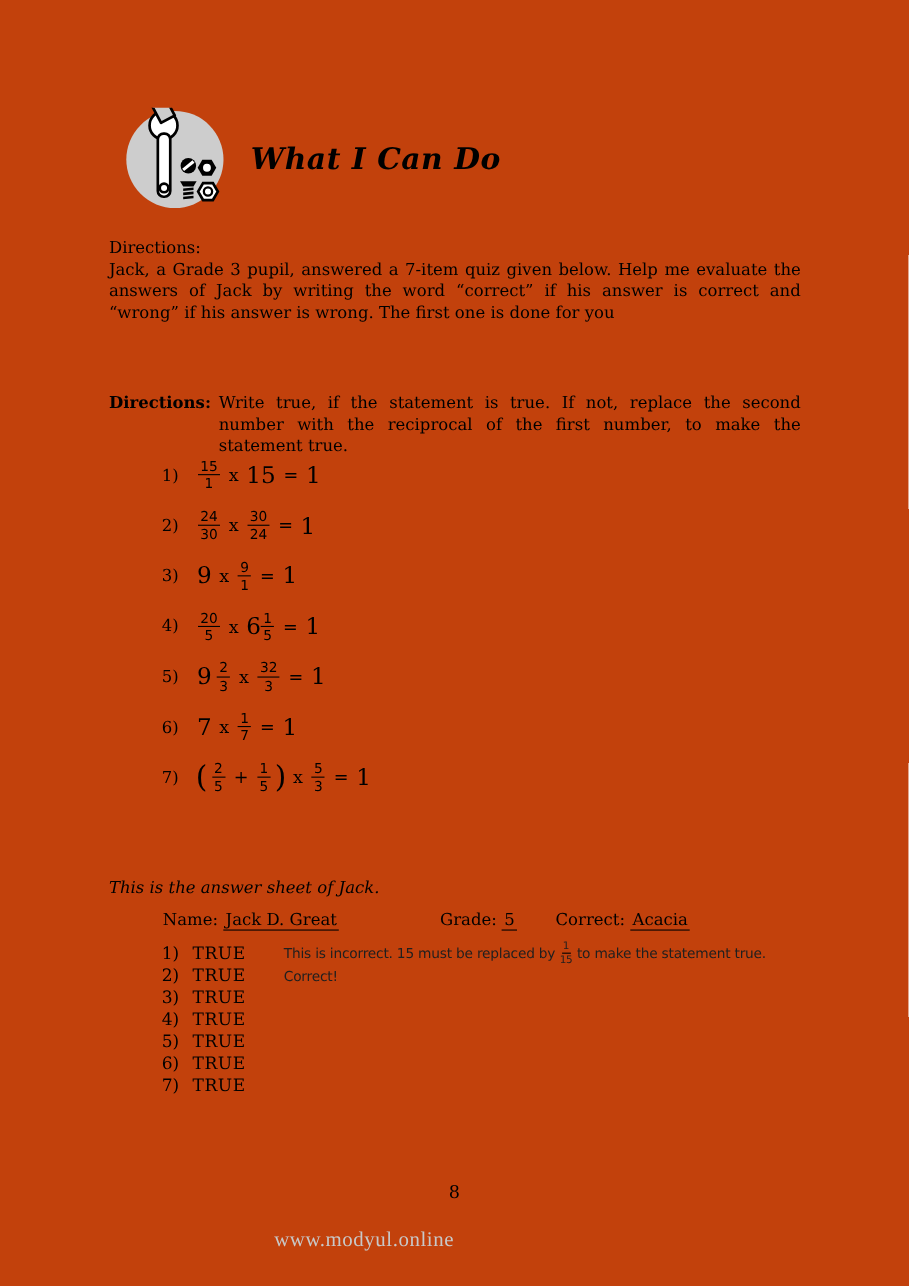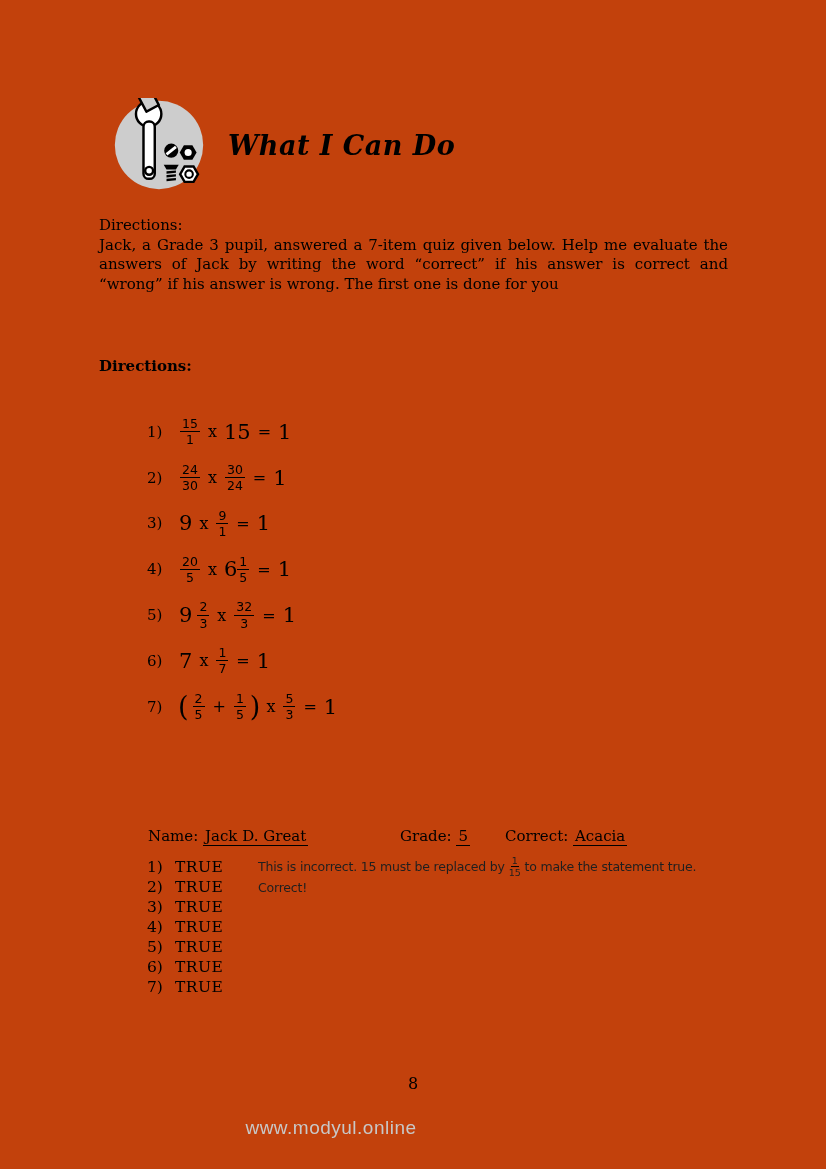--- a/index.html
+++ b/index.html
@@ -43,21 +43,21 @@
   .anum{width:28px;}
   .aval{letter-spacing:.5px;}
   .comment{position:absolute;left:111px;top:50%;transform:translateY(-50%);
            font-family:"DejaVu Sans",sans-serif;font-size:12.5px;color:#1f1f1f;
            white-space:nowrap;display:inline-flex;align-items:center;letter-spacing:-.2px;}
   .comment .frac{font-size:9.5px;margin:0 4px;}
   .comment .frac .num{border-bottom:1px solid #000;padding:0 1px 0;}
   
   .page-number{position:absolute;top:1074px;left:0;width:826px;text-align:center;font-size:16px;}
   .watermark{position:absolute;top:1117px;left:0;width:662px;text-align:center;
-             font-family:Liberation Sans, sans-serif;font-size:19px;color:#c8c8c8;letter-spacing:.5px;}
+             font-family:Liberation Serif, serif;font-size:19px;color:#c8c8c8;letter-spacing:.5px;}
 </style>
 </head>
 <body>
 
 <div class="page">
 
   <div class="header">
     <svg class="icon-circle" viewBox="0 0 100 100" aria-hidden="true">
       <circle cx="50" cy="50" r="47" fill="#cdcdcd"></circle>
       <g stroke="#000" stroke-width="2.6" stroke-linejoin="round">
@@ -83,20 +83,21 @@
   </div>
 
   <div class="situation">
     <div>Directions:</div>
     <div class="body">Jack, a Grade 3 pupil, answered a 7-item quiz given below. Help me evaluate the answers of Jack by writing the word “correct” if his answer is correct and “wrong” if his answer is wrong. The first one is done for you</div>
   </div>
 
 
   <div class="directions">
     <span class="label">Directions:</span>
+    <span class="text">Write true, if the statement is true. If not, replace the second number with the reciprocal of the first number, to make the statement true.</span>
   </div>
 
   <div class="quiz" id="quiz-list">
       <div class="quiz-row">
         <span class="qnum">1)</span>
         <span class="math">
           <span class="frac">
             <span class="num">15</span>
             <span class="den">1</span>
           </span>
@@ -200,20 +201,21 @@
           <span class="frac">
             <span class="num">5</span>
             <span class="den">3</span>
           </span>
           <span class="op">=</span>
           <span class="big">1</span>
         </span>
       </div>
     </div>
 
+  <div class="answer-intro">This is the answer sheet of Jack.</div>
 
   <div class="name-row">
     <span class="group g-name">
       <span>Name:</span>
       <span class="uval">Jack D. Great</span>
     </span>
     <span class="group g-grade">
       <span>Grade:</span>
       <span class="uval">5</span>
     </span>

